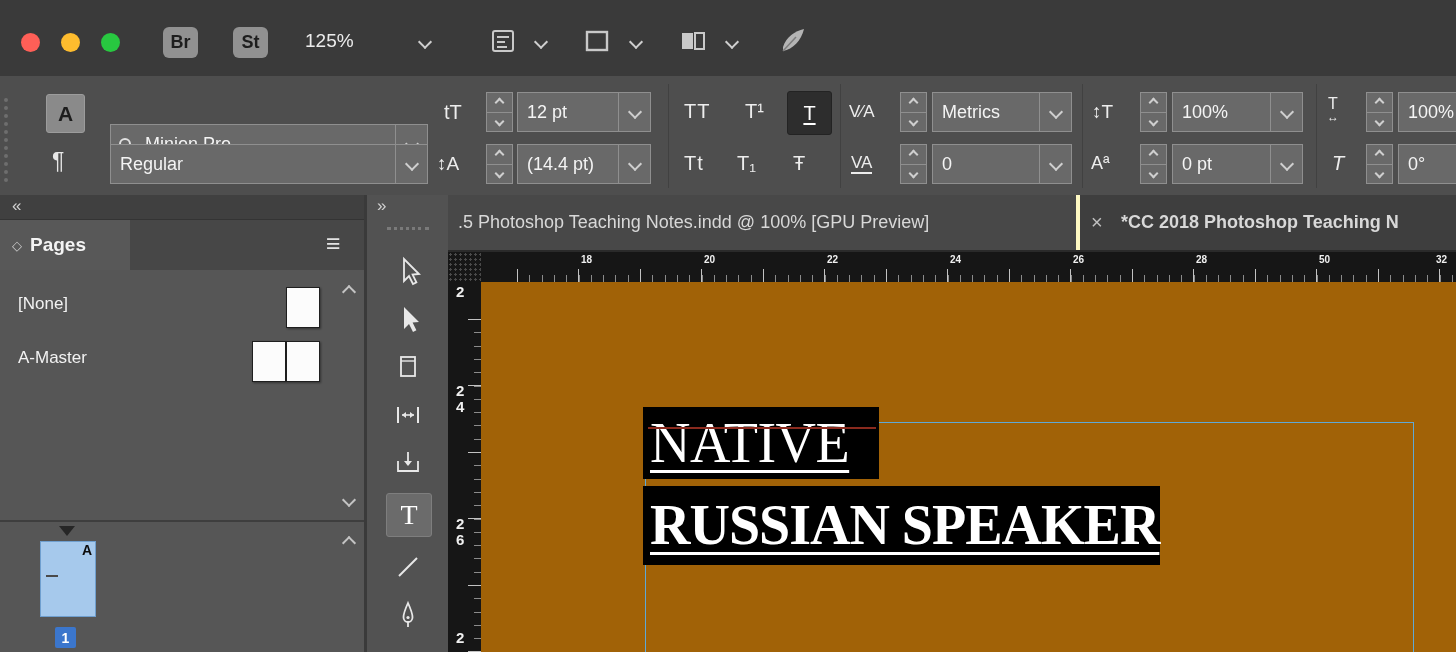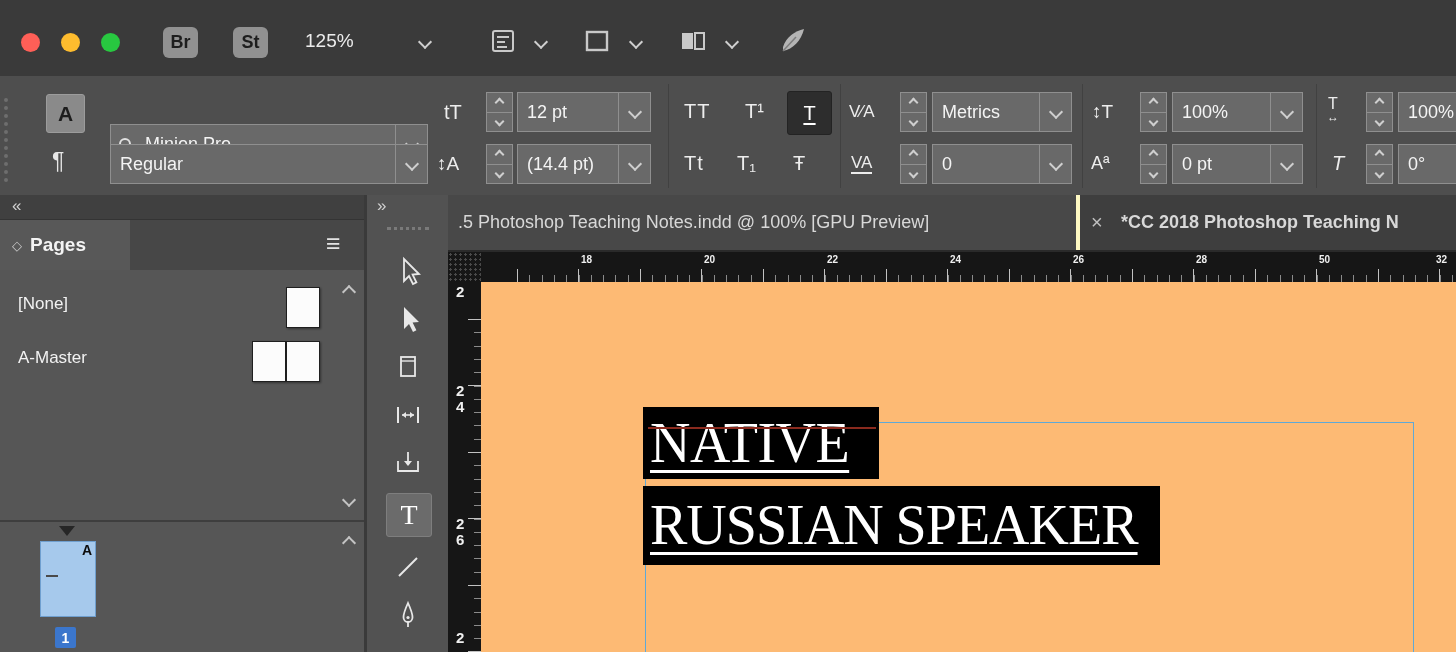--- a/index.html
+++ b/index.html
@@ -95,21 +95,21 @@
   .vruler{position:absolute;left:448px;top:282px;width:33px;height:370px;background-color:#161616;
           background-image:
             repeating-linear-gradient(to bottom,#c2c2c2 0 1px,transparent 1px 66.5px),
             repeating-linear-gradient(to bottom,#8b8b8b 0 1px,transparent 1px 13.3px);
           background-size:13px 370px,7px 370px;
           background-position:right 0 top 36.5px,right 0 top 36.5px;
           background-repeat:no-repeat,no-repeat;}
   .vnum{position:absolute;left:8px;width:16px;font-size:15px;font-weight:bold;color:#f0f0f0;line-height:16px;word-break:break-all;}
 
   
-  .canvas{position:absolute;left:481px;top:282px;width:975px;height:370px;background:#fdba74;overflow:hidden;}
+  .canvas{position:absolute;left:481px;top:282px;width:975px;height:370px;background:#a16207;overflow:hidden;}
   .frame-line{position:absolute;background:#5fa9d6;}
   .selbar{position:absolute;background:#000;padding-left:7px;box-sizing:border-box;white-space:nowrap;}
   .seltext{font-family:"Liberation Serif",serif;color:#fff;font-size:56px;letter-spacing:-0.5px;
            text-decoration:underline;text-underline-offset:8px;text-decoration-thickness:3px;}
   .red-line{position:absolute;background:#8a2a1e;}
 </style>
 </head>
 <body>
 
 <div class="screen">
@@ -437,18 +437,18 @@
 
   <div class="canvas">
     <span class="frame-line" style="left:164px;top:140px;width:768px;height:1px;"></span>
     <span class="frame-line" style="left:164px;top:140px;width:1px;height:230px;"></span>
     <span class="frame-line" style="left:932px;top:140px;width:1px;height:230px;"></span>
 
     <div class="selbar" style="left:162px;top:125px;width:236px;height:72px;">
       <span class="seltext" style="line-height:72px;">NATIVE</span>
     </div>
     <div class="selbar" style="left:162px;top:204px;width:517px;height:79px;">
-      <span class="seltext" style="line-height:79px;letter-spacing:-1px;">RUSSIAN SPEAKER</span>
+      <span class="seltext" style="line-height:79px;letter-spacing:-1px;font-weight:bold;">RUSSIAN SPEAKER</span>
     </div>
     <span class="red-line" style="left:167px;top:145px;width:228px;height:2px;"></span>
   </div>
 
 </div>
 
 </body></html>

